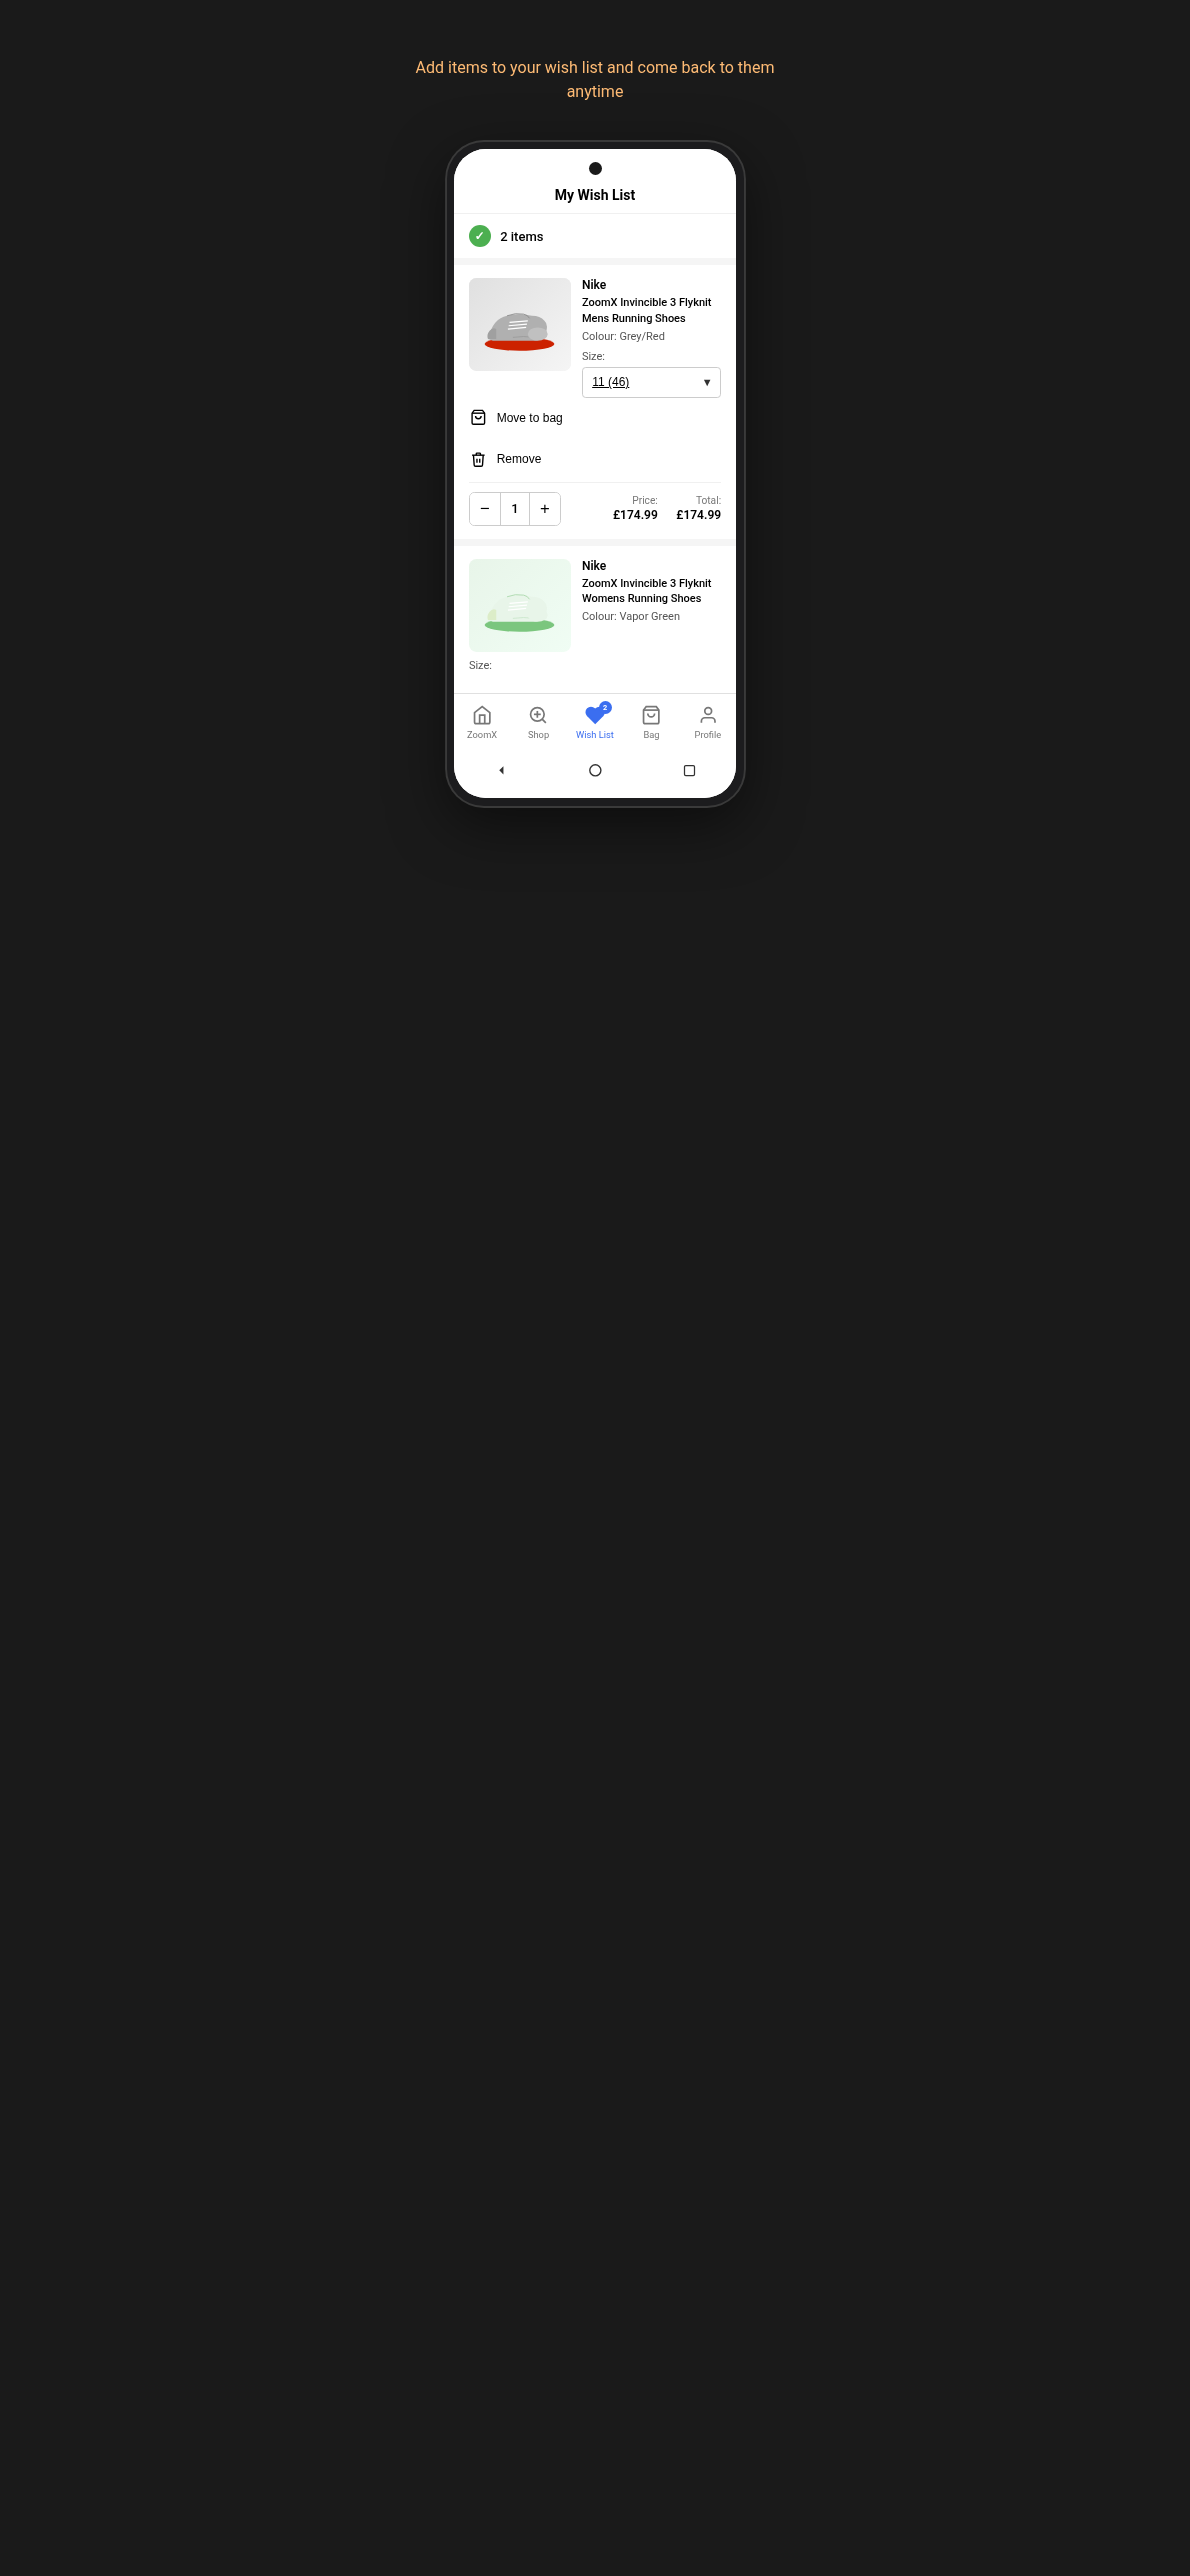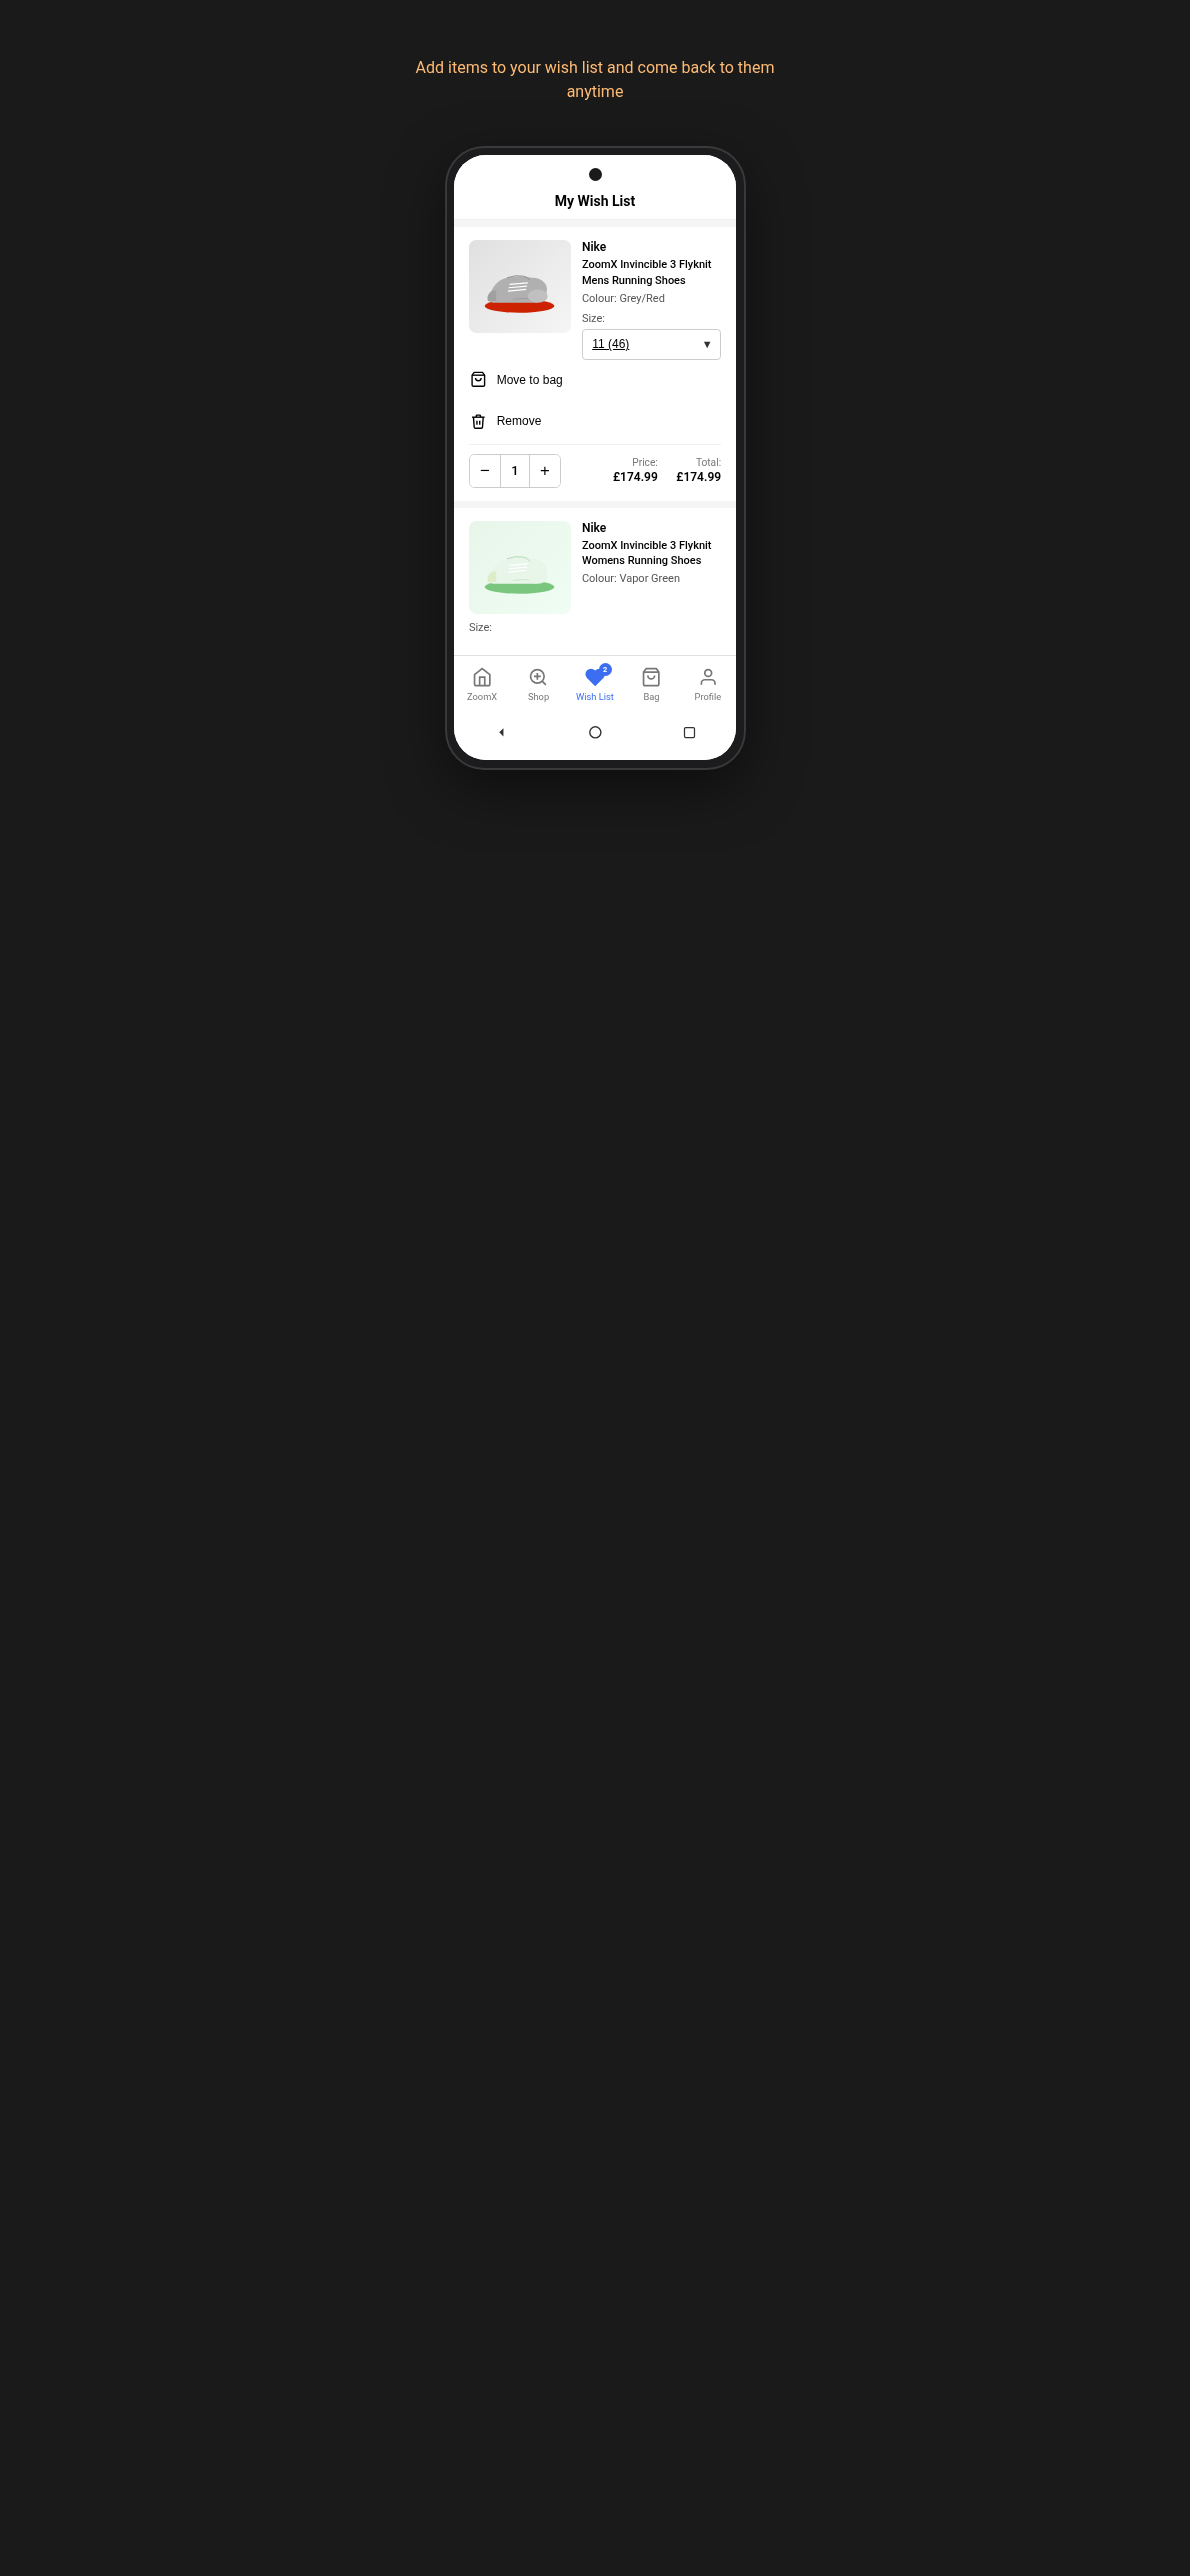--- a/index.html
+++ b/index.html
@@ -34,21 +34,21 @@
       font-weight: 400;
       color: #fdba74;
       line-height: 1.5;
     }
     .phone-frame {
       width: 297px;
       background: #1c1c1e;
       border-radius: 37px;
       padding: 7.4px;
       box-shadow: 0 0 0 1.9px #3a3a3a, 0 18.5px 56px rgba(0,0,0,0.5);
-      margin-top: 16px;
+      margin-top: 10px;
       margin-bottom: 28px;
     }
     .phone-inner {
       background: #ffffff;
       border-radius: 32px;
       overflow: hidden;
       position: relative;
     }
     .phone-notch-area {
       background: #fff;
@@ -366,20 +366,24 @@
     <div class="phone-inner">
 
       <div class="phone-notch-area">
         <div class="phone-camera"></div>
       </div>
 
       <div class="app-header">
         <span class="app-header-title">My Wish List</span>
       </div>
 
+      <div class="wishlist-count-row">
+        <div class="check-circle"></div>
+        <span class="count-text">2 items</span>
+      </div>
 
       <div class="product-card">
         <div class="product-top">
           <div class="product-image-wrapper">
             <div class="shoe-img-1">
 
               <svg viewBox="0 0 100 65" xmlns="http://www.w3.org/2000/svg" class="shoe-svg-container">
 
                 <ellipse cx="50" cy="56" rx="42" ry="8" fill="#cc2200"></ellipse>
 

